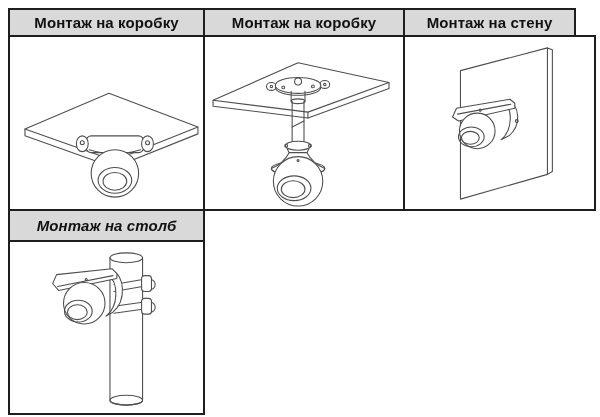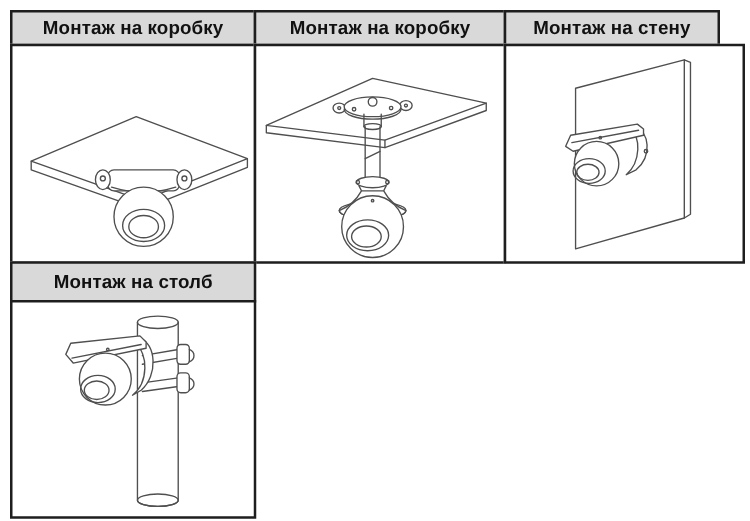--- a/index.html
+++ b/index.html
@@ -35,21 +35,21 @@
   }
   .illu-cell svg { display: block; width: 100%; height: 100%; }
 
   
   .h1c1 { left: 8px;   top: 8px;   width: 197px; height: 29px; }
   .h1c2 { left: 203px; top: 8px;   width: 202px; height: 29px; }
   .h1c3 { left: 403px; top: 8px;   width: 173px; height: 29px; }
   .r1c1 { left: 8px;   top: 35px;  width: 197px; height: 176px; }
   .r1c2 { left: 203px; top: 35px;  width: 202px; height: 176px; }
   .r1c3 { left: 403px; top: 35px;  width: 193px; height: 176px; }
-  .h2c1 { left: 8px;   top: 209px; width: 197px; height: 33px; }
+  .h2c1 { left: 8px;   top: 209px; width: 197px; height: 33px; font-style: italic; }
   .r2c1 { left: 8px;   top: 240px; width: 197px; height: 175px; }
 
   .draw { stroke: #4f4f4f; stroke-width: 1.1; fill: none; stroke-linejoin: round; stroke-linecap: round; }
   .wfill { fill: #ffffff; }
 </style>
 </head>
 <body>
 
 <div class="page">
 

